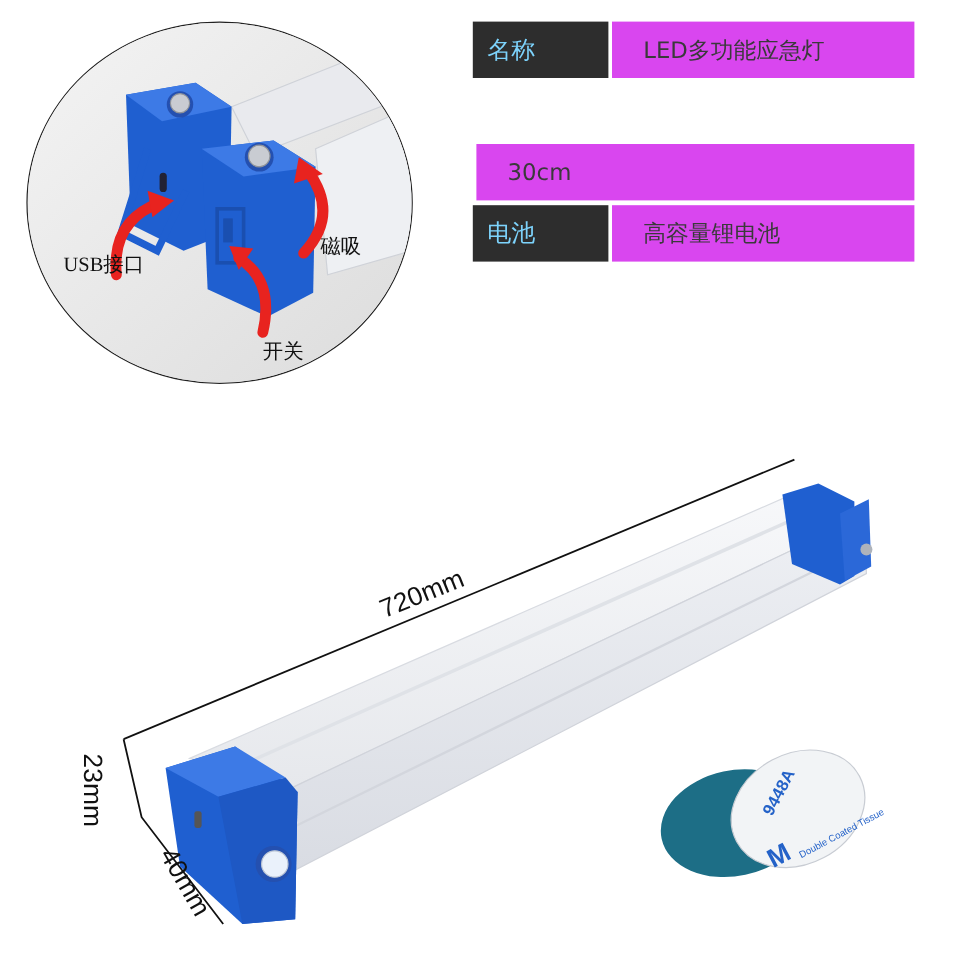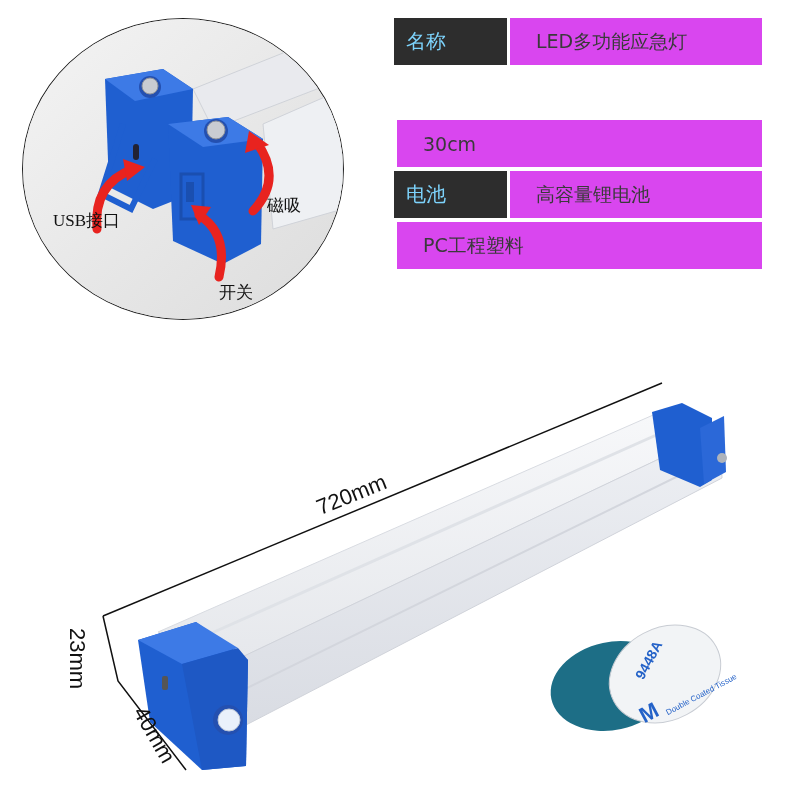--- a/index.html
+++ b/index.html
@@ -29,21 +29,20 @@
   <div class="spec-row">
   </div>
   <div class="spec-row">
     <div class="spec-value">30cm</div>
   </div>
   <div class="spec-row">
     <div class="spec-label">电池</div>
     <div class="spec-value">高容量锂电池</div>
   </div>
   <div class="spec-row">
-    <div class="spec-value">PC工程塑料</div>
   </div>
   <div class="spec-row">
   </div>
 </div>
 
 <div class="detail-circle">
   <svg width="320" height="300" viewBox="0 0 320 300">
     <defs>
       <linearGradient id="bgGrad" x1="0" y1="0" x2="1" y2="1">
         <stop offset="0" stop-color="#f4f4f4"></stop>

